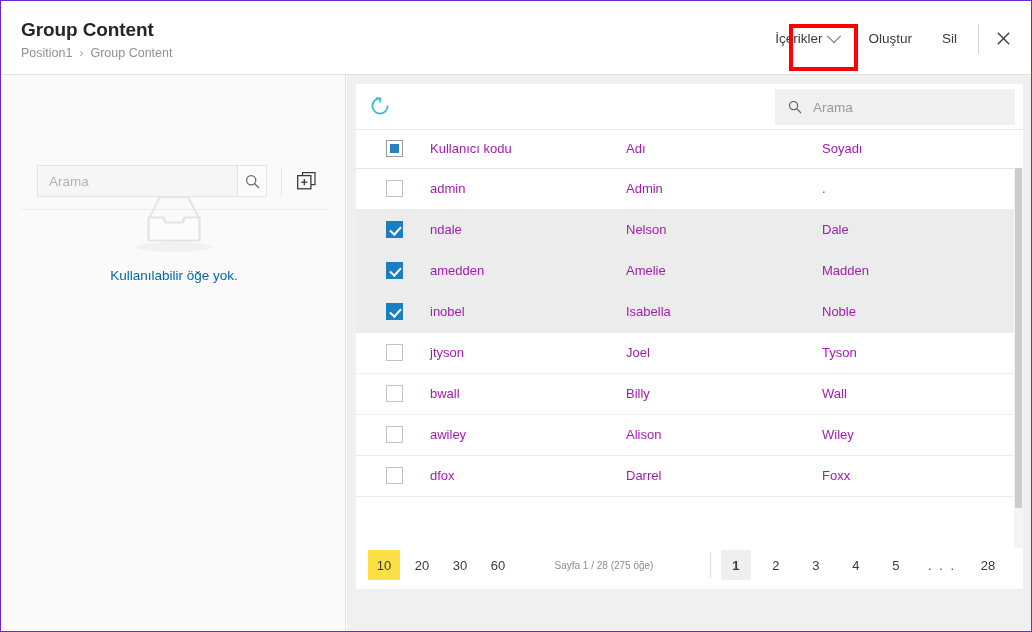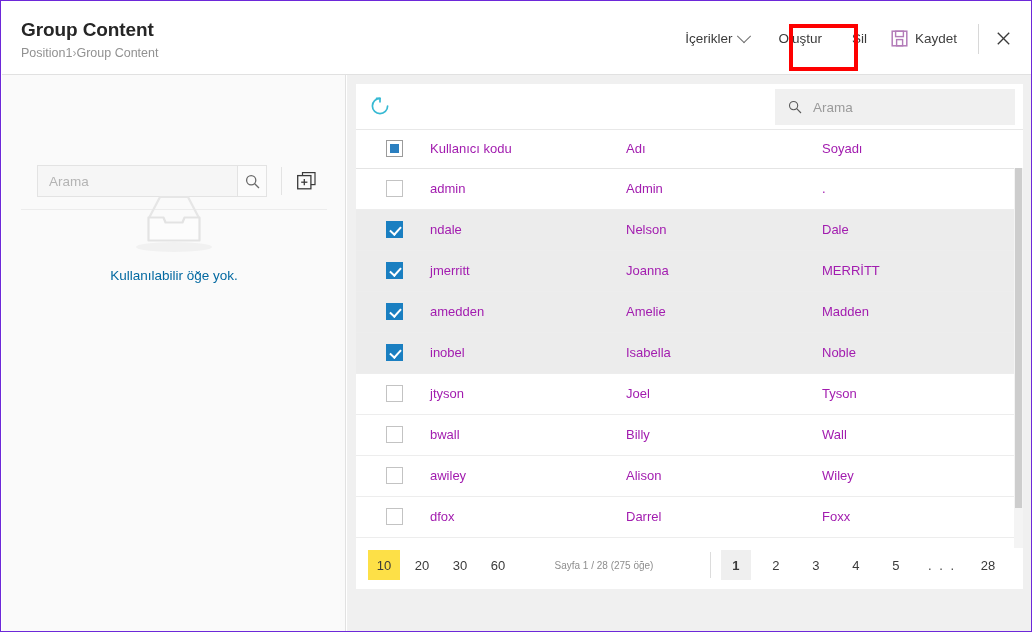--- a/index.html
+++ b/index.html
@@ -25,21 +25,21 @@
     background: #ffffff;
     border-bottom: 1px solid #e1e1e1;
   }
   #title-block { position: absolute; left: 19px; top: 17px; }
   #page-title {
     font-size: 19px; font-weight: bold; color: #262626;
     letter-spacing: -0.1px; line-height: 22px;
   }
   #breadcrumb {
     margin-top: 5px; font-size: 12.5px; color: #919191;
-    display: flex; align-items: center; line-height: 15px;
+    display: flex; align-items: center; gap: 7px; line-height: 15px;
   }
   #breadcrumb .bc-sep { color: #a8a8a8; font-size: 12px; }
 
   #toolbar {
     position: absolute; right: 14px; top: 0; height: 73px;
     display: flex; align-items: center; gap: 0px;
   }
   .tb-item {
     display: flex; align-items: center; gap: 7px;
     font-size: 13.5px; color: #3a3a3a;
@@ -240,30 +240,20 @@
       </div>
 
       <div class="tb-item" style="padding:8px 18px;">
         <span>Oluştur</span>
       </div>
 
       <div class="tb-item" style="padding:8px 12px;">
         <span>Sil</span>
       </div>
 
-      <div class="tb-item" style="padding:8px 12px;">
-        <span style="display:flex;">
-          <svg width="17" height="17" viewBox="0 0 17 17">
-            <rect x="1.2" y="1.2" width="14.6" height="14.6" fill="none" stroke="#b37bb8" stroke-width="1.5"></rect>
-            <rect x="4.6" y="1.2" width="7.8" height="5.4" fill="none" stroke="#b37bb8" stroke-width="1.4"></rect>
-            <rect x="5.6" y="9.6" width="6" height="6.2" fill="none" stroke="#b37bb8" stroke-width="1.4"></rect>
-          </svg>
-        </span>
-        <span style="color:#3f3f3f;">Kaydet</span>
-      </div>
 
       <div class="tb-divider"></div>
 
       <div id="close-btn">
         <svg width="13" height="13" viewBox="0 0 13 13">
           <line x1="0.8" y1="0.8" x2="12.2" y2="12.2" stroke="#3a3a3a" stroke-width="1.3"></line>
           <line x1="12.2" y1="0.8" x2="0.8" y2="12.2" stroke="#3a3a3a" stroke-width="1.3"></line>
         </svg>
       </div>
 
@@ -356,26 +346,20 @@
                 <td class="cell-pad">.</td>
               </tr>
               <tr class="sel">
                 <td class="td-chk"><span class="cb checked"></span></td>
                 <td class="cell-pad">ndale</td>
                 <td class="cell-pad">Nelson</td>
                 <td class="cell-pad">Dale</td>
               </tr>
               <tr class="sel">
                 <td class="td-chk"><span class="cb checked"></span></td>
-                <td class="cell-pad">jmerritt</td>
-                <td class="cell-pad">Joanna</td>
-                <td class="cell-pad">MERRİTT</td>
-              </tr>
-              <tr class="sel">
-                <td class="td-chk"><span class="cb checked"></span></td>
                 <td class="cell-pad">amedden</td>
                 <td class="cell-pad">Amelie</td>
                 <td class="cell-pad">Madden</td>
               </tr>
               <tr class="sel">
                 <td class="td-chk"><span class="cb checked"></span></td>
                 <td class="cell-pad">inobel</td>
                 <td class="cell-pad">Isabella</td>
                 <td class="cell-pad">Noble</td>
               </tr>

